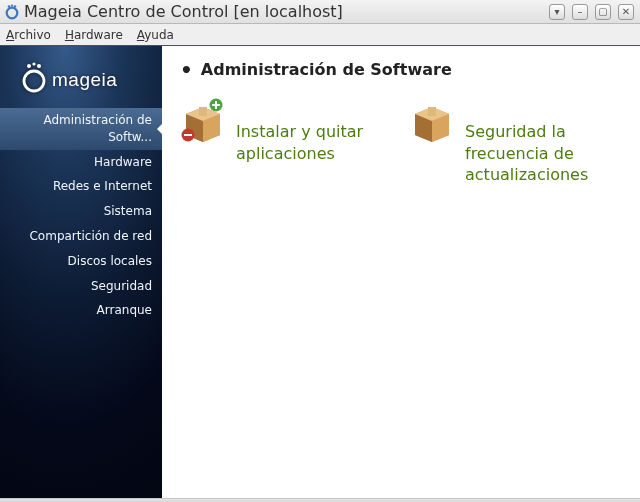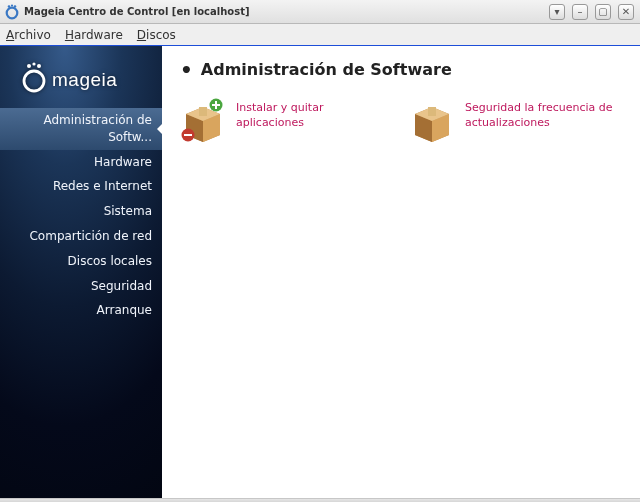--- a/index.html
+++ b/index.html
@@ -18,21 +18,21 @@
     height: 24px;
     background: linear-gradient(to bottom, #f3f3f3, #e0e0e0);
     display: flex;
     align-items: center;
     padding: 0 6px 0 4px;
     border-bottom: 1px solid #b8b8b8;
     color: #333;
     gap: 4px;
   }
   .titlebar .app-icon { width: 16px; height: 16px; }
-  .titlebar .title { font-weight: bold; font-size: 10px; flex: 0 0 auto; }
+  .titlebar .title { font-weight: normal; font-size: 16px; flex: 0 0 auto; }
   .titlebar .spacer { flex: 1; }
   .win-btn {
     width: 16px; height: 16px;
     border: 1px solid #999; border-radius: 3px;
     background: linear-gradient(to bottom,#fff,#dcdcdc);
     display: flex; align-items: center; justify-content: center;
     cursor: pointer;
     margin-left: 3px;
     font-size: 10px; color:#555;
   }
@@ -129,21 +129,21 @@
     column-gap: 16px;
     row-gap: 24px;
   }
   .item {
     display:flex;
     align-items:flex-start;
     gap:10px;
     cursor:pointer;
   }
   .box-icon { flex:0 0 auto; width:46px; height:46px; }
-  .item-label { font-size:11px; color:#be185d; padding-top:4px; line-height:1.35; }
+  .item-label { font-size:16px; color:#4d7c0f; padding-top:4px; line-height:1.35;margin-top:20px; }
   
   .bottombar {
     height:4px;
     background: linear-gradient(to bottom,#e6e6e6,#d6d6d6);
     border-top:1px solid #c7c7c7;
   }
 </style>
 </head>
 <body>
 
@@ -160,21 +160,21 @@
   <span class="spacer"></span>
   <span class="win-btn">▾</span>
   <span class="win-btn">–</span>
   <span class="win-btn">▢</span>
   <span class="win-btn">✕</span>
 </div>
 
 <div class="menubar">
   <span class="menu-item">Archivo</span>
   <span class="menu-item">Hardware</span>
-  <span class="menu-item">Discos</span>
+  <span class="menu-item">Ayuda</span>
 </div>
 
 <div class="body">
 
   <div class="sidebar">
     <div class="brand">
       <svg width="130" height="36" viewBox="0 0 130 36">
         <g fill="none" stroke="#fff" stroke-width="2.8">
           <circle cx="18" cy="22" r="10"></circle>
         </g>

